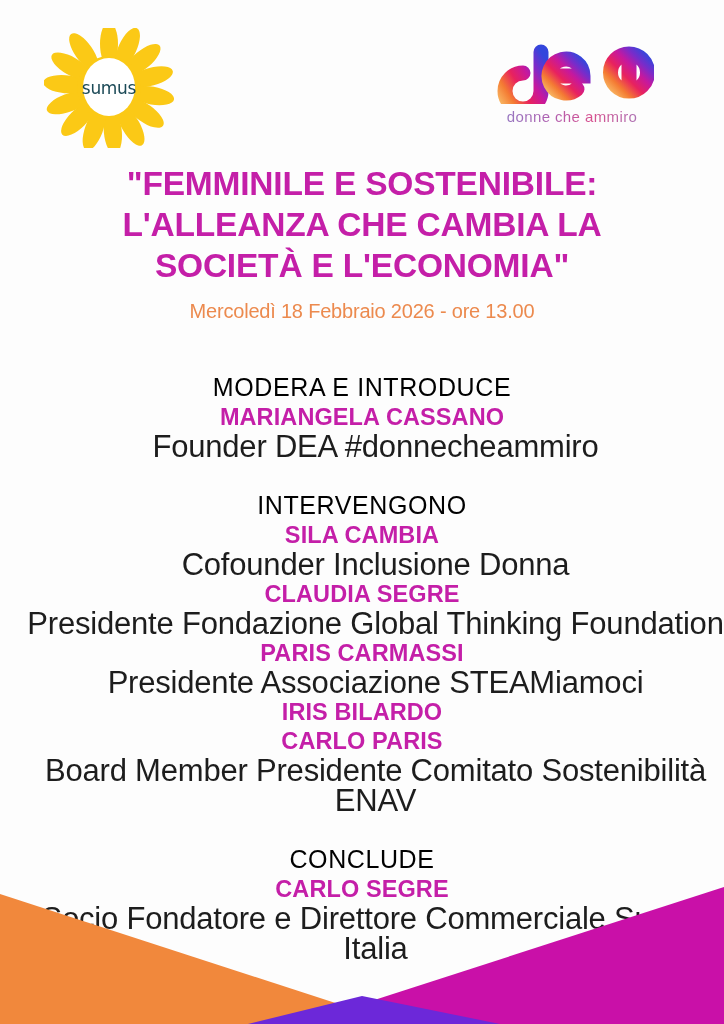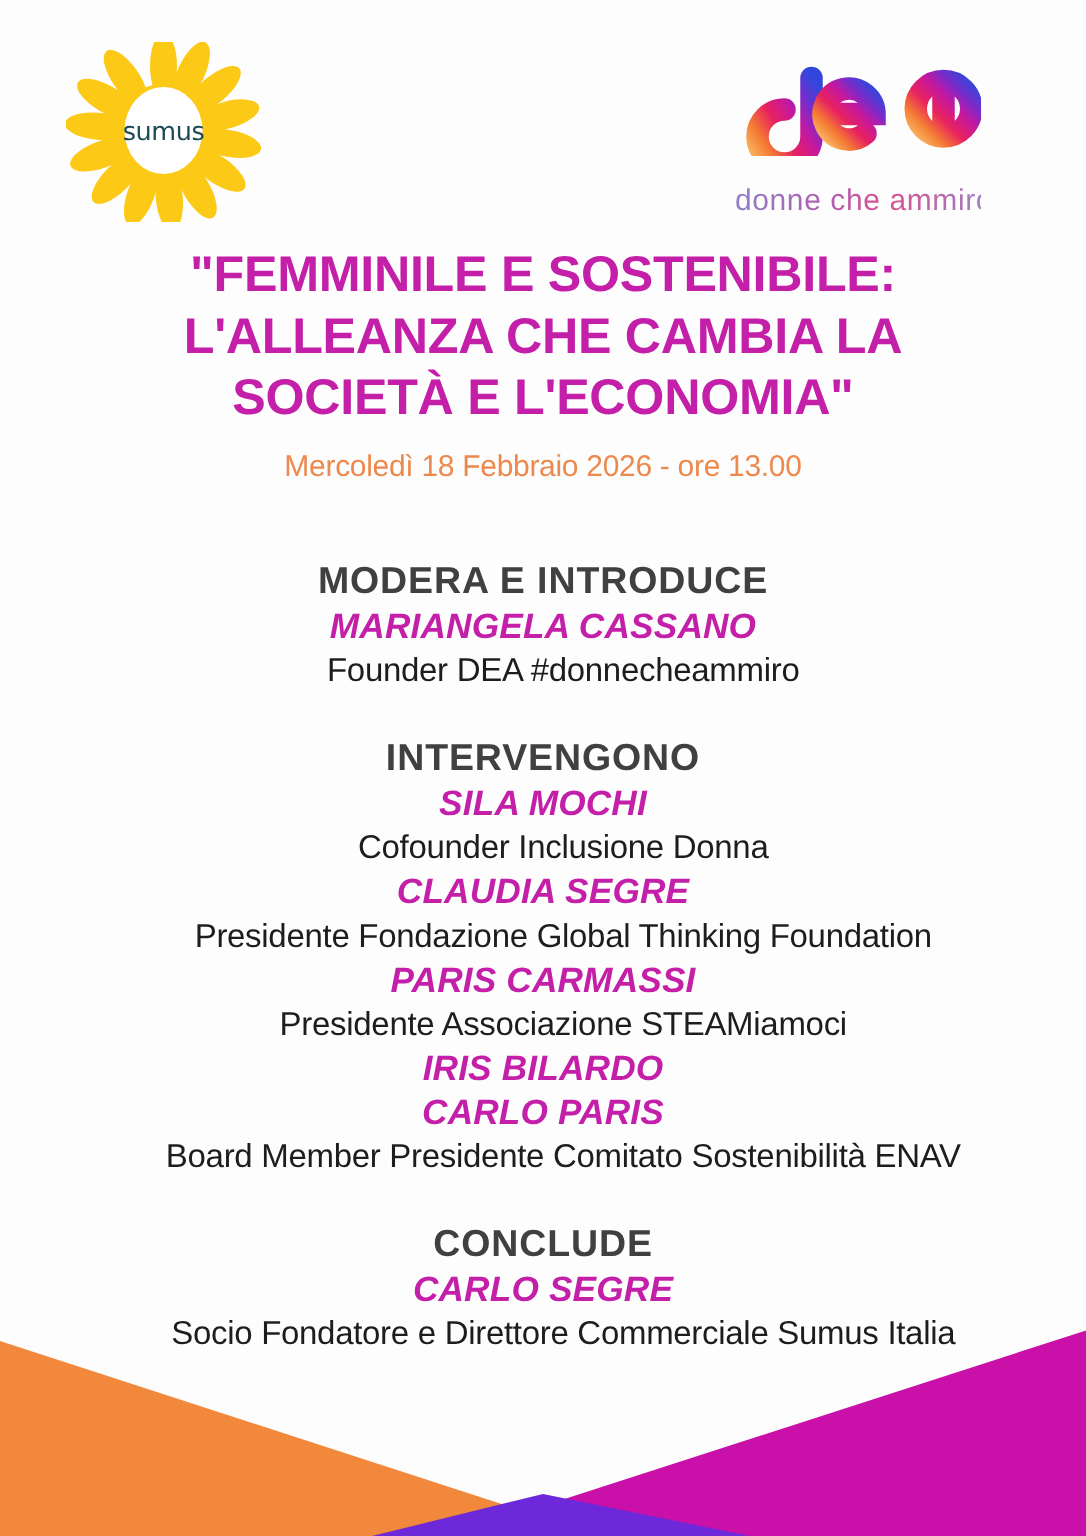--- a/index.html
+++ b/index.html
@@ -56,23 +56,24 @@
 
   .dea-logo {
     position: absolute;
     right: 70px;
     top: 42px;
     width: 164px;
     height: 90px;
   }
   .dea-mark { display: block; }
   .dea-tagline {
-    margin-top: 19px;
-    font-family: "Liberation Sans", sans-serif;
-    font-size: 20px;
+    margin-top: 4px;
+    text-align: center;
+    font-family: "Liberation Sans", sans-serif;
+    font-size: 15px;
     letter-spacing: 0.4px;
     background: linear-gradient(90deg, #8e7fc6 0%, #b05fb0 38%, #d8518f 62%, #9e7fc2 100%);
     -webkit-background-clip: text;
     background-clip: text;
     color: transparent;
     white-space: nowrap;
   }
 
   
   .title-block {
@@ -112,36 +113,35 @@
     top: 372px;
     left: 0;
     width: 724px;
     text-align: center;
   }
   .section { margin-bottom: 0; }
   .section-heading {
     font-family: "Liberation Sans", sans-serif;
     font-size: 25px;
     letter-spacing: 0.6px;
-    color: #404040;
+    color: #000000;
     line-height: 31px;
-    font-weight: 700;
+    font-weight: 400;
   }
   .speaker-name {
     font-family: "Liberation Sans", sans-serif;
     font-weight: bold;
     font-size: 23.5px;
     letter-spacing: 0.1px;
     color: #c41fa8;
     line-height: 29px;
-    font-style: italic;
   }
   .speaker-role {
     font-family: "Liberation Sans", sans-serif;
-    font-size: 22px;
+    font-size: 31px;
     color: #1d1d1d;
     line-height: 30px;
     font-weight: 400;
     letter-spacing: -0.2px;
     padding-left: 27px;
   }
   .gap-medium { height: 28px; }
 
   
   .decor {
@@ -226,21 +226,21 @@
       <div class="section-heading">MODERA E INTRODUCE</div>
       <div class="speaker-name">MARIANGELA CASSANO</div>
       <div class="speaker-role">Founder DEA #donnecheammiro</div>
     </div>
 
     <div class="gap-medium"></div>
 
     <div class="section">
       <div class="section-heading">INTERVENGONO</div>
 
-      <div class="speaker-name">SILA MOCHI</div>
+      <div class="speaker-name">SILA CAMBIA</div>
       <div class="speaker-role">Cofounder Inclusione Donna</div>
 
       <div class="speaker-name">CLAUDIA SEGRE</div>
       <div class="speaker-role">Presidente Fondazione Global Thinking Foundation</div>
 
       <div class="speaker-name">PARIS CARMASSI</div>
       <div class="speaker-role">Presidente Associazione STEAMiamoci</div>
 
       <div class="speaker-name">IRIS BILARDO</div>
 

